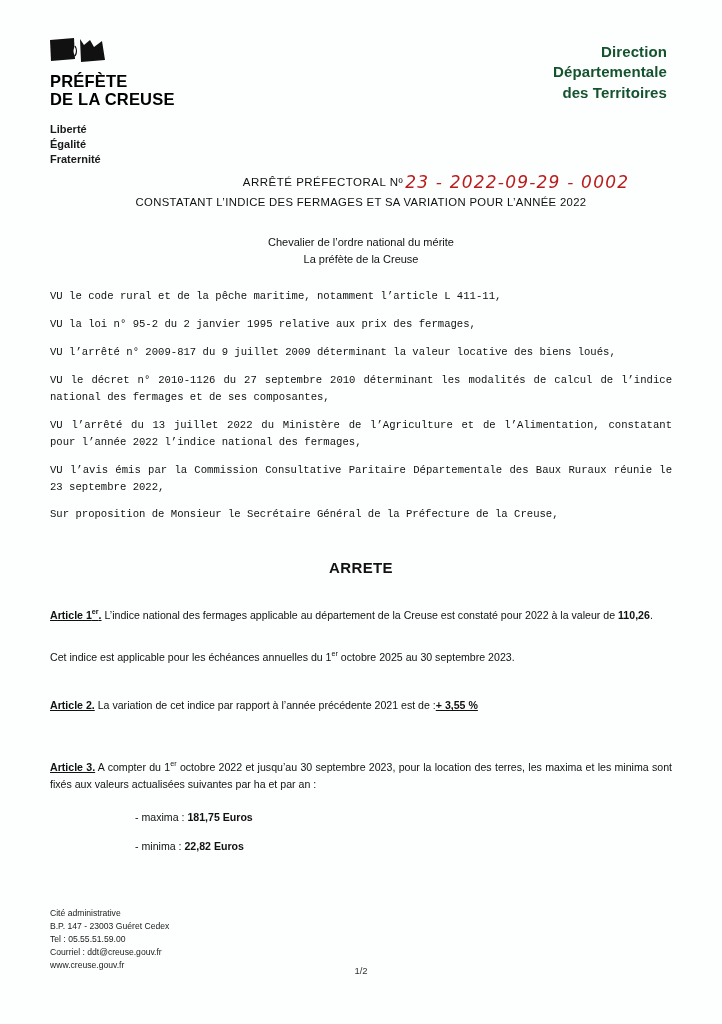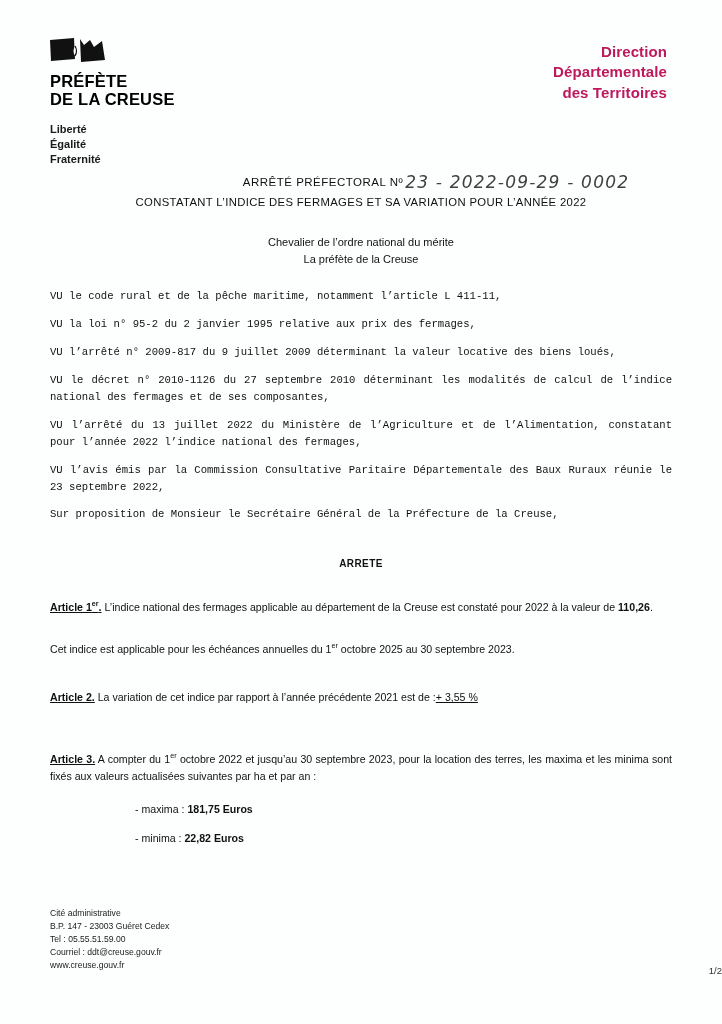--- a/index.html
+++ b/index.html
@@ -58,21 +58,21 @@
     font-weight: bold;
     line-height: 1.35;
     color: #1a1a1a;
   }
 
   .dept-title {
     text-align: right;
     font-size: 15px;
     font-weight: bold;
     line-height: 1.35;
-    color: #be185d;
+    color: #14532d;
     letter-spacing: 0.1px;
     padding-top: 4px;
   }
 
   
   .title-zone {
     position: absolute;
     top: 170px;
     left: 50px;
     right: 50px;
@@ -83,21 +83,21 @@
     font-weight: normal;
     letter-spacing: 0.5px;
     white-space: nowrap;
     display: block;
   }
   .arrete-line .lead {
     padding-left: 150px;
   }
   .handwritten {
     font-family: "DejaVu Sans", sans-serif;
-    color: #404040;
+    color: #b91c1c;
     font-size: 17px;
     font-style: italic;
     letter-spacing: 1.2px;
     position: relative;
     top: 2px;
     margin-left: 2px;
   }
   .subtitle-line {
     font-size: 11.3px;
     letter-spacing: 0.35px;
@@ -126,36 +126,36 @@
   }
   .vu {
     margin-bottom: 11px;
     text-align: justify;
     font-family: Liberation Mono, monospace;
   }
 
   .arrete-word {
     text-align: center;
     font-weight: bold;
-    font-size: 10px;
+    font-size: 15px;
     margin-top: 33px;
     margin-bottom: 26px;
     letter-spacing: 0.4px;
   }
 
   .article {
     margin-bottom: 12px;
     text-align: justify;
   }
   .art-label {
     font-weight: bold;
     text-decoration: underline;
   }
   .b { font-weight: bold; }
-  .bu { font-weight: normal; text-decoration: underline; }
+  .bu { font-weight: bold; text-decoration: underline; }
   sup { font-size: 0.68em; vertical-align: super; }
 
   .spacer-lg { height: 20px; }
   .spacer-md { height: 12px; }
 
   .values {
     margin-top: 16px;
     margin-left: 85px;
     font-size: 10.6px;
     line-height: 1.6;
@@ -169,21 +169,21 @@
     bottom: 52px;
     font-size: 8.6px;
     line-height: 1.52;
     color: #1a1a1a;
   }
   .page-num {
     position: absolute;
     left: 0;
     right: 0;
     bottom: 48px;
-    text-align: right;
+    text-align: center;
     font-size: 9.5px;
     color: #333;
   }
 </style>
 </head>
 <body>
 
 <div class="page">
 
   <div class="header">

